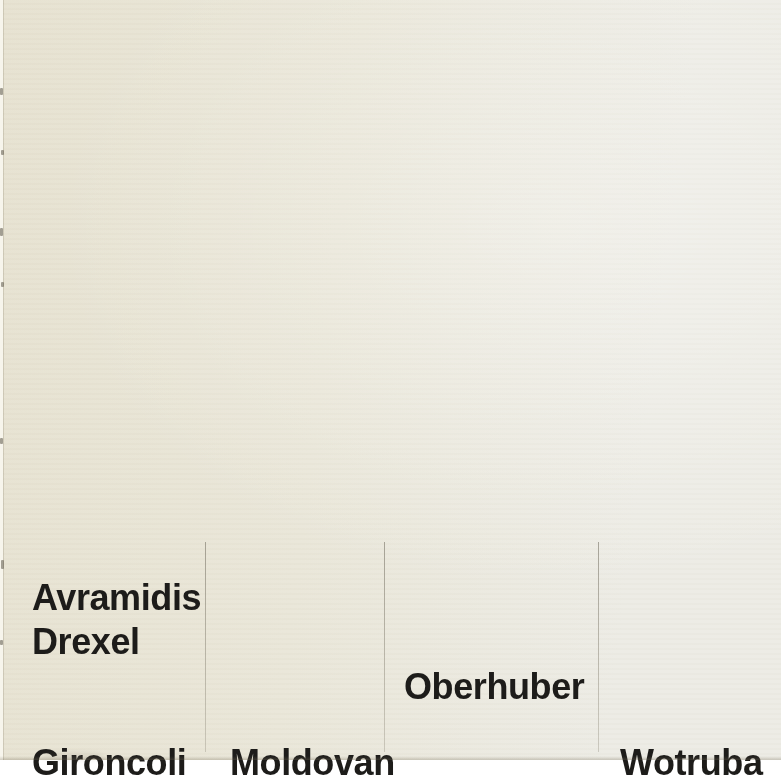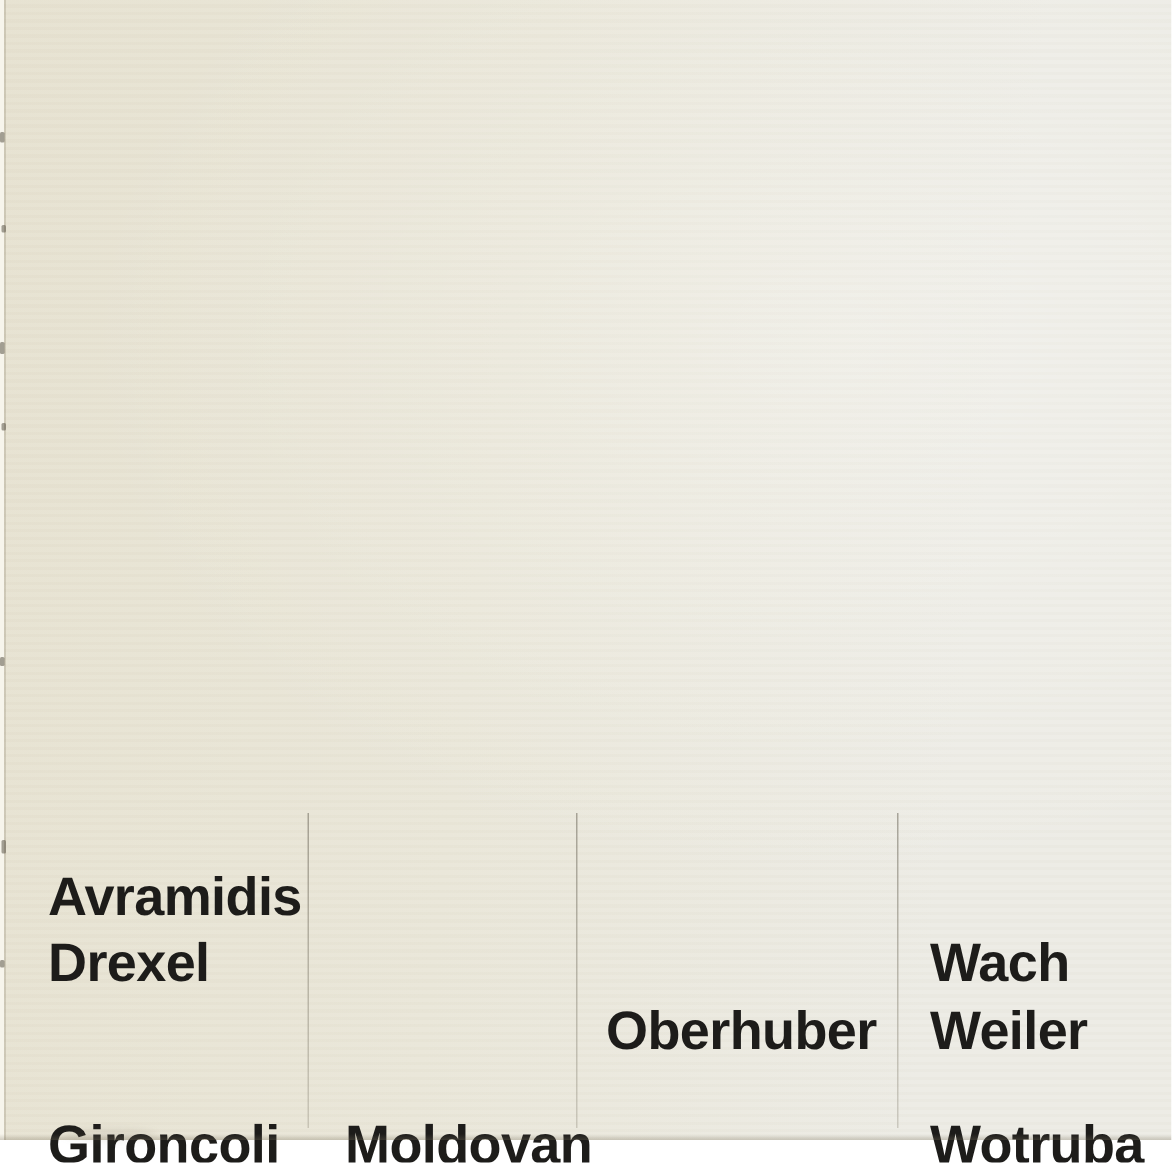--- a/index.html
+++ b/index.html
@@ -93,19 +93,17 @@
   <div class="col-divider divider-3"></div>
 
   <span class="artist-name c1 r1">Avramidis</span>
   <span class="artist-name c1 r2">Drexel</span>
   <span class="artist-name c1 r4">Gironcoli</span>
 
   <span class="artist-name c2 r4">Moldovan</span>
 
   <span class="artist-name c3 r3">Oberhuber</span>
 
-  <span class="artist-name c4 r2">Wach</span>
-  <span class="artist-name c4 r3">Weiler</span>
   <span class="artist-name c4 r4">Wotruba</span>
 
   <div class="smudge"></div>
   <div class="page-edge-bottom"></div>
 </div>
 
 </body></html>

